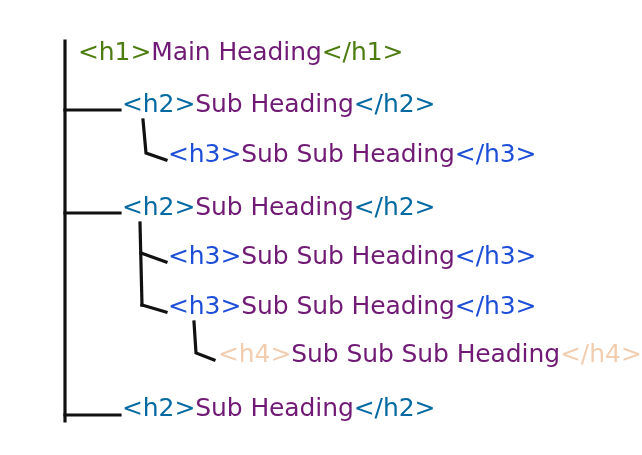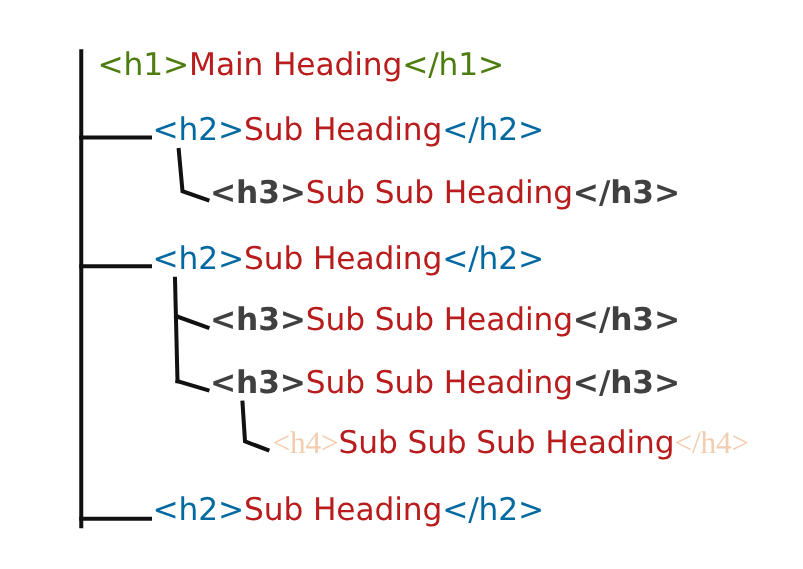--- a/index.html
+++ b/index.html
@@ -39,29 +39,29 @@
     font-size: 25px;
     line-height: 1;
     letter-spacing: -0.1px;
   }
 
   .tag {
     font-family: "DejaVu Sans", "Liberation Sans", sans-serif;
   }
 
   .label {
-    color: #b91c1c;
+    color: #701a75;
     font-family: "DejaVu Sans", "Liberation Sans", sans-serif;
   }
 
   
   .lvl1 .tag { color: #4d7c0f; }
   .lvl2 .tag { color: #0369a1; }
-  .lvl3 .tag { color: #404040; font-weight: bold; }
-  .lvl4 .tag { color: #f2cdb0; font-family: Liberation Serif, serif; }
+  .lvl3 .tag { color: #1d4ed8; }
+  .lvl4 .tag { color: #f2cdb0; }
 
   
   .row-h1   { left: 78px;  top: 39px;  }
   .row-h2a  { left: 122px; top: 91px;  }
   .row-h3a  { left: 168px; top: 141px; }
   .row-h2b  { left: 122px; top: 194px; }
   .row-h3b  { left: 168px; top: 243px; }
   .row-h3c  { left: 168px; top: 293px; }
   .row-h4a  { left: 218px; top: 341px; }
   .row-h2c  { left: 122px; top: 395px; }

